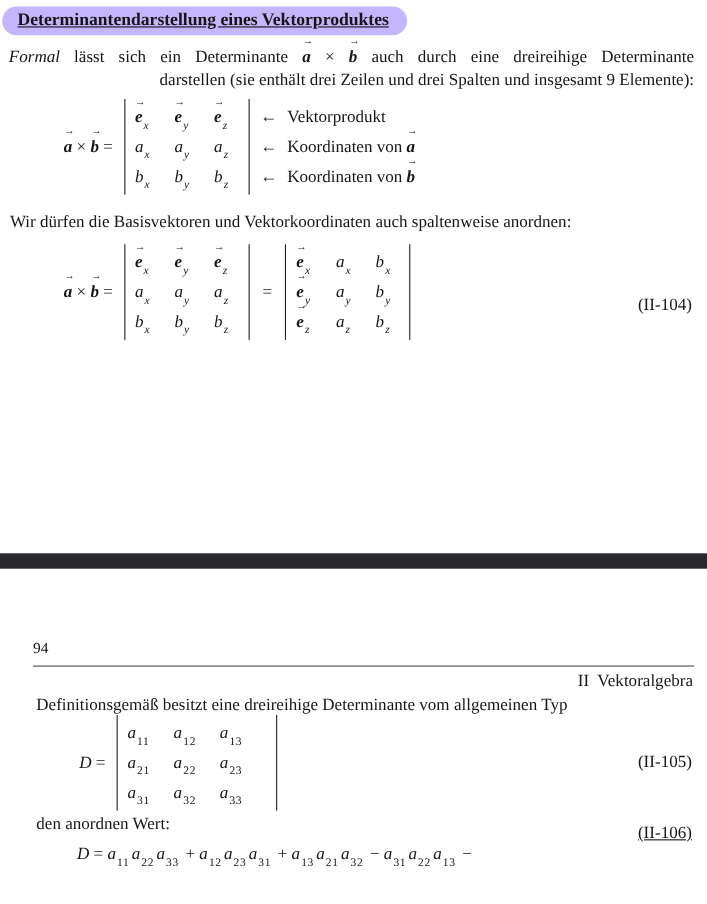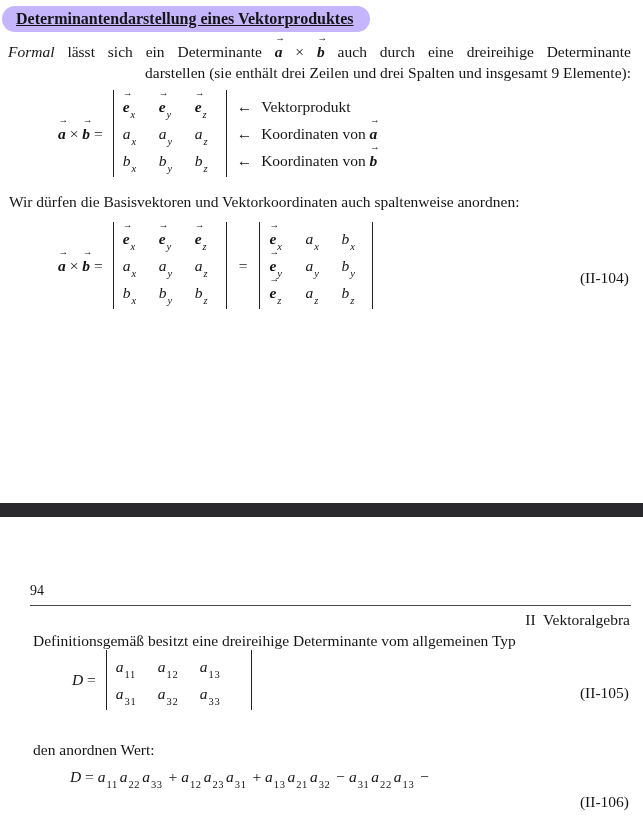--- a/index.html
+++ b/index.html
@@ -49,21 +49,21 @@
   .vec-arrow{
     position:absolute;left:50%;transform:translateX(-36%);top:-8px;
     font-size:9.5px;font-weight:400;font-style:normal;line-height:1;
   }
   sub.ms{font-size:10.5px;font-style:italic;line-height:0;position:relative;top:2px;margin-left:1px;margin-right:2px;}
   sub.ms.num{font-style:normal;letter-spacing:0.6px;}
   
   .eq-label{position:absolute;right:14px;font-size:15.5px;line-height:20px;}
   .label104{top:268px;}
   .label105{top:683px;}
-  .label106{top:792px;}
+  .label106{top:748px;text-decoration:underline;}
   
   .black-bar{position:absolute;left:0;top:503px;width:643px;height:14px;}
   
   .pg-num{position:absolute;left:30px;top:583px;font-size:14px;}
   .pg-chapter{position:absolute;right:13px;top:583px;font-size:15.5px;white-space:pre;margin-top:28px;}
   .pg-rule{position:absolute;left:30px;top:605px;width:601px;height:1px;background:#4a4a4a;}
   
   .eq4-line1{position:absolute;left:70px;top:767px;font-size:15.5px;}
   .eq4-line2{position:absolute;left:183px;top:792px;font-size:15.5px;margin-top:36px;}
 </style>
@@ -168,20 +168,25 @@
 
   <div class="eq eq3">
     <span class="mathline"><span class="mvar">D</span><span class="mrm"> =</span></span>
     <div class="det">
         <div class="det-row">
           <span class="det-cell mathline"><span class="mvar">a</span><sub class="ms num">11</sub></span>
           <span class="det-cell mathline"><span class="mvar">a</span><sub class="ms num">12</sub></span>
           <span class="det-cell mathline"><span class="mvar">a</span><sub class="ms num">13</sub></span>
         </div>
         <div class="det-row">
+          <span class="det-cell mathline"><span class="mvar">a</span><sub class="ms num">21</sub></span>
+          <span class="det-cell mathline"><span class="mvar">a</span><sub class="ms num">22</sub></span>
+          <span class="det-cell mathline"><span class="mvar">a</span><sub class="ms num">23</sub></span>
+        </div>
+        <div class="det-row">
           <span class="det-cell mathline"><span class="mvar">a</span><sub class="ms num">31</sub></span>
           <span class="det-cell mathline"><span class="mvar">a</span><sub class="ms num">32</sub></span>
           <span class="det-cell mathline"><span class="mvar">a</span><sub class="ms num">33</sub></span>
         </div>
       </div>
   </div>
   <div class="eq-label label105">(II-105)</div>
 
   <div class="textline wert">den anordnen Wert:</div>
 

